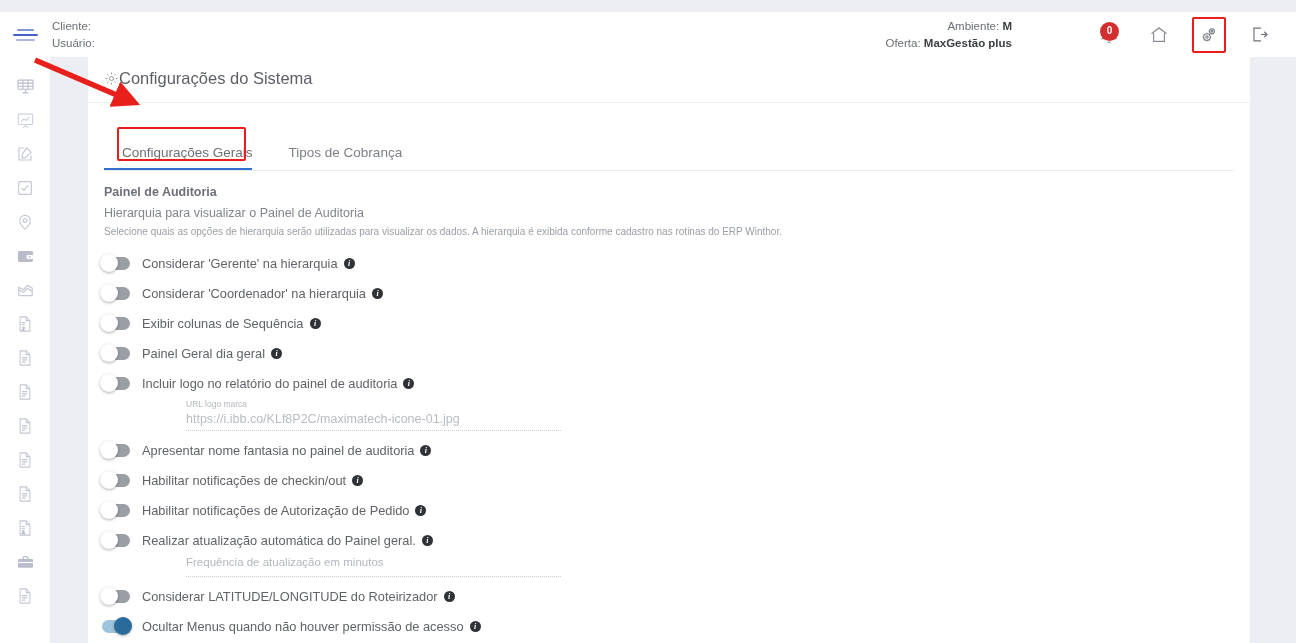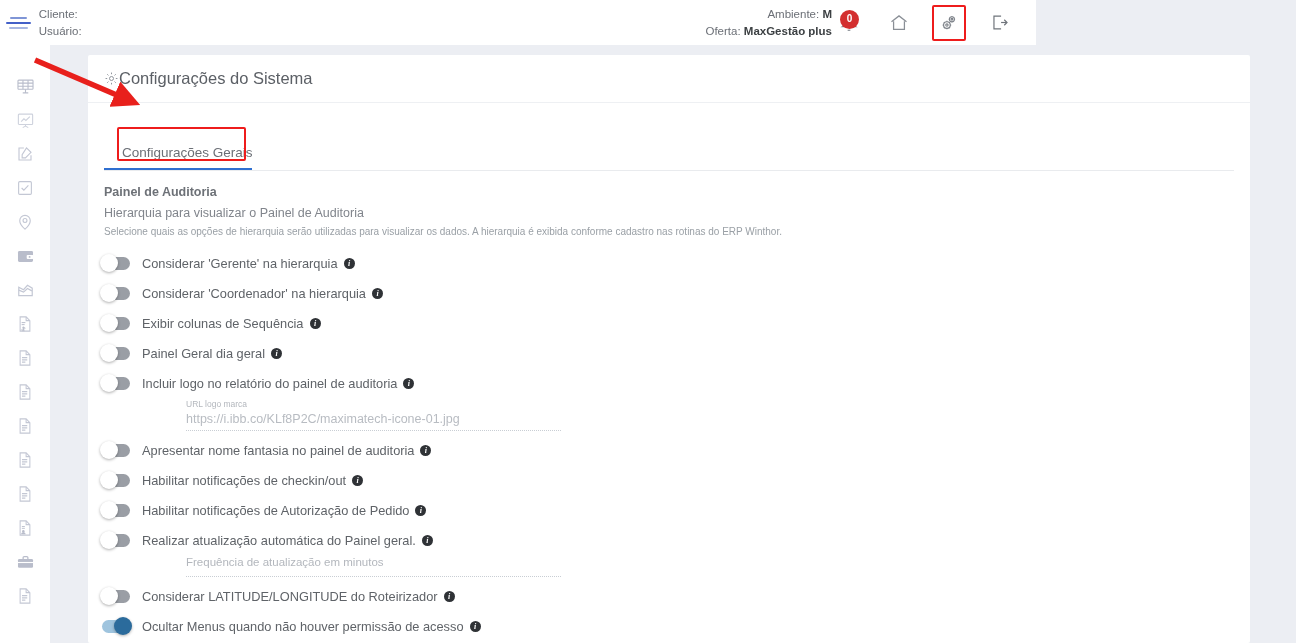--- a/index.html
+++ b/index.html
@@ -7,22 +7,22 @@
     margin: 0; padding: 0;
     width: 1296px; height: 643px;
     overflow: hidden;
     background: #eceef3;
     font-family: "Liberation Sans", sans-serif;
     -webkit-font-smoothing: antialiased;
   }
 
   
   #topbar {
-    position: absolute; top: 0; left: 0;
-    width: 1036px; height: 45px;
+    position: absolute; top: 12px; left: 0;
+    width: 1296px; height: 45px;
     background: #ffffff;
     display: flex; align-items: center;
     z-index: 30;
   }
   #hamburger {
     width: 50px; height: 45px;
     display: flex; flex-direction: column;
     align-items: center; justify-content: center;
     gap: 3px; cursor: pointer;
   }
@@ -372,20 +372,21 @@
   <div id="page-head">
     <svg width="15" height="15" viewBox="0 0 24 24" fill="none" stroke="#8b9097" stroke-width="1.5">
       <circle cx="12" cy="12" r="3.2"></circle>
       <path d="M12 2.5v2.6M12 18.9v2.6M2.5 12h2.6M18.9 12h2.6M5.2 5.2l1.9 1.9M16.9 16.9l1.9 1.9M18.8 5.2l-1.9 1.9M7.1 16.9l-1.9 1.9"></path>
     </svg>
     <span id="page-title">Configurações do Sistema</span>
   </div>
 
   <div id="tabs">
     <div class="tab active">Configurações Gerais</div>
+    <div class="tab">Tipos de Cobrança</div>
     <div id="tab-underline"></div>
     <div id="tab-annot"></div>
   </div>
   <div id="tabs-rule"></div>
 
   <div id="section">
     <div id="sec-title">Painel de Auditoria</div>
     <div id="sec-sub">Hierarquia para visualizar o Painel de Auditoria</div>
     <div id="sec-desc">Selecione quais as opções de hierarquia serão utilizadas para visualizar os dados. A hierarquia é exibida conforme cadastro nas rotinas do ERP Winthor.</div>
   </div>

